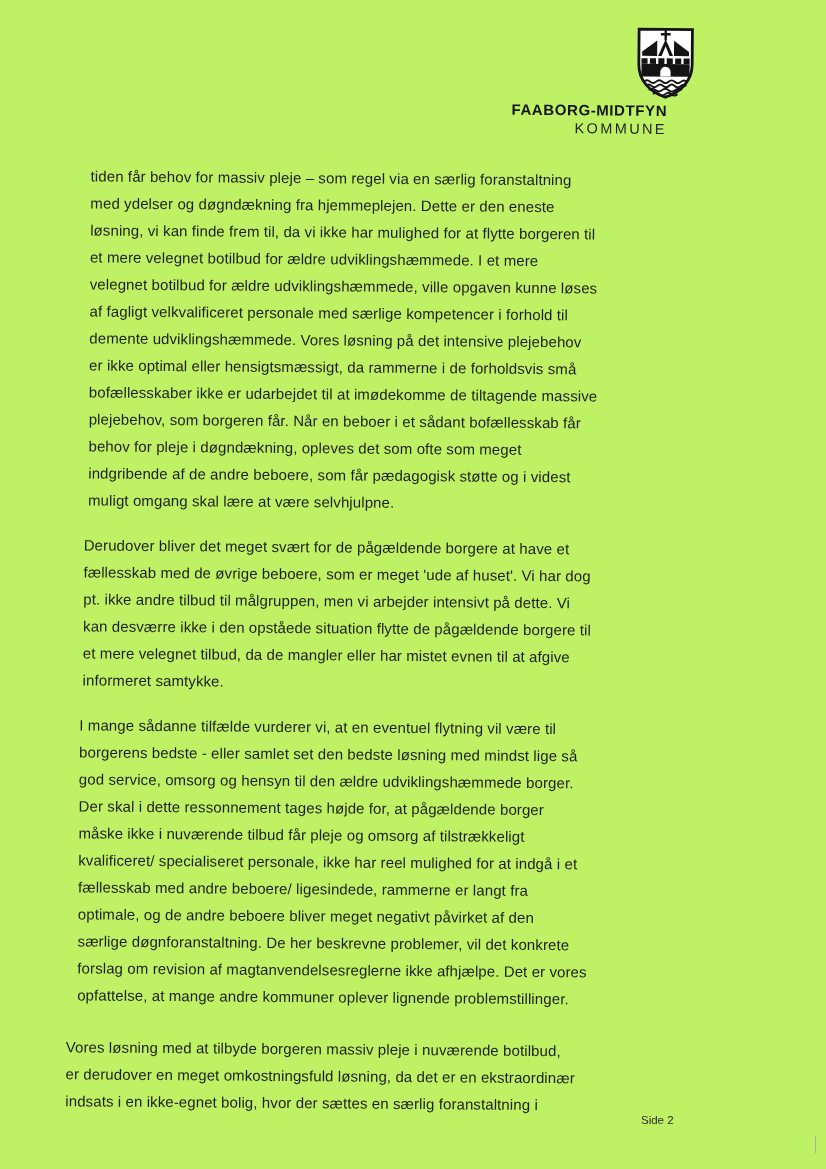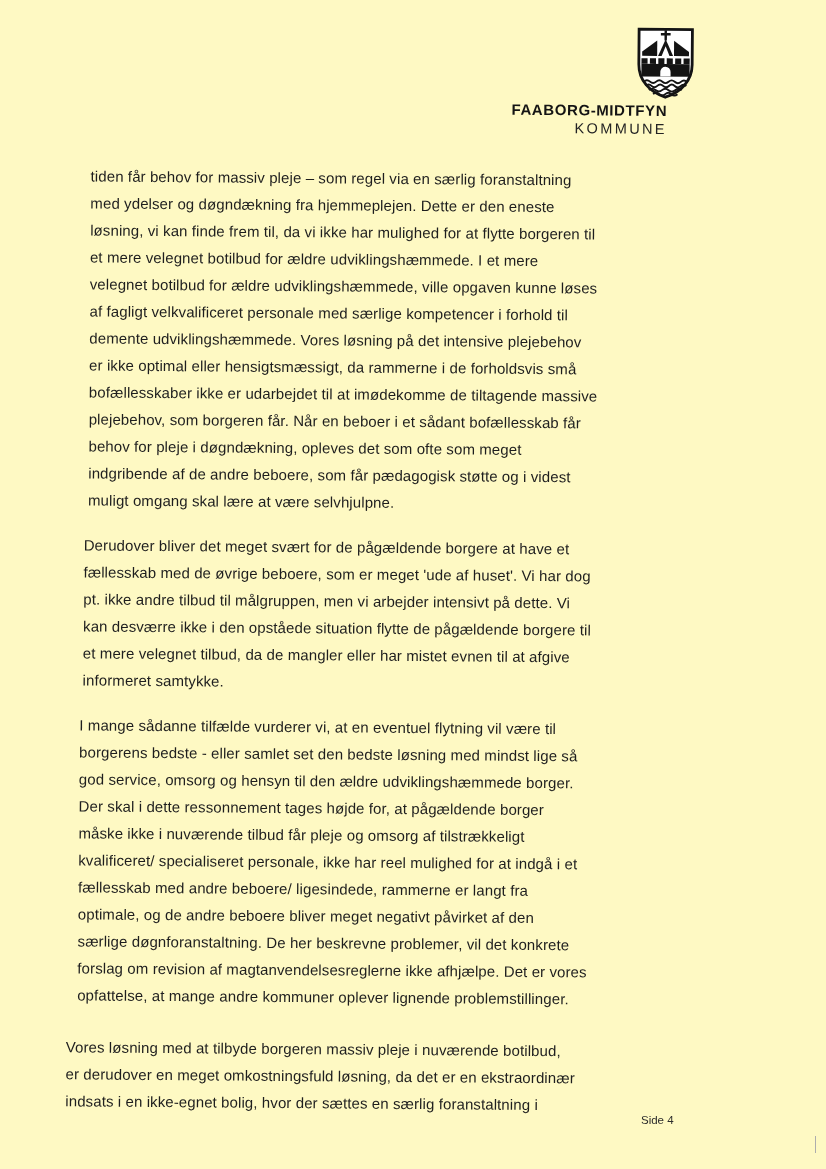--- a/index.html
+++ b/index.html
@@ -4,21 +4,21 @@
 <style>
   html, body { margin: 0; padding: 0; }
   body {
     width: 826px; height: 1169px;
     background: #ffffff;
     position: relative;
     overflow: hidden;
     font-family: "Liberation Sans", sans-serif;
     color: #1f1f1f;
   }
-  .page { position: absolute; inset: 0; background: #fef9c3; }
+  .page { position: absolute; inset: 0; background: #bef264; }
 
   
   .tilt {
     position: absolute; inset: 0;
     transform: rotate(0.45deg);
     transform-origin: 413px 0px;
   }
 
   
   .shield { position: absolute; top: 25px; left: 637px; }
@@ -142,17 +142,17 @@
         <div class="paragraph">
           <div class="line">Vores løsning med at tilbyde borgeren massiv pleje i nuværende botilbud,</div>
           <div class="line">er derudover en meget omkostningsfuld løsning, da det er en ekstraordinær</div>
           <div class="line">indsats i en ikke-egnet bolig, hvor der sættes en særlig foranstaltning i</div>
         </div>
       </main>
 
   </div>
 
   <footer>
-    <span class="page-num">Side 4</span>
+    <span class="page-num">Side 2</span>
   </footer>
 
   <div class="scan-artifact"></div>
 </div>
 
 </body></html>

